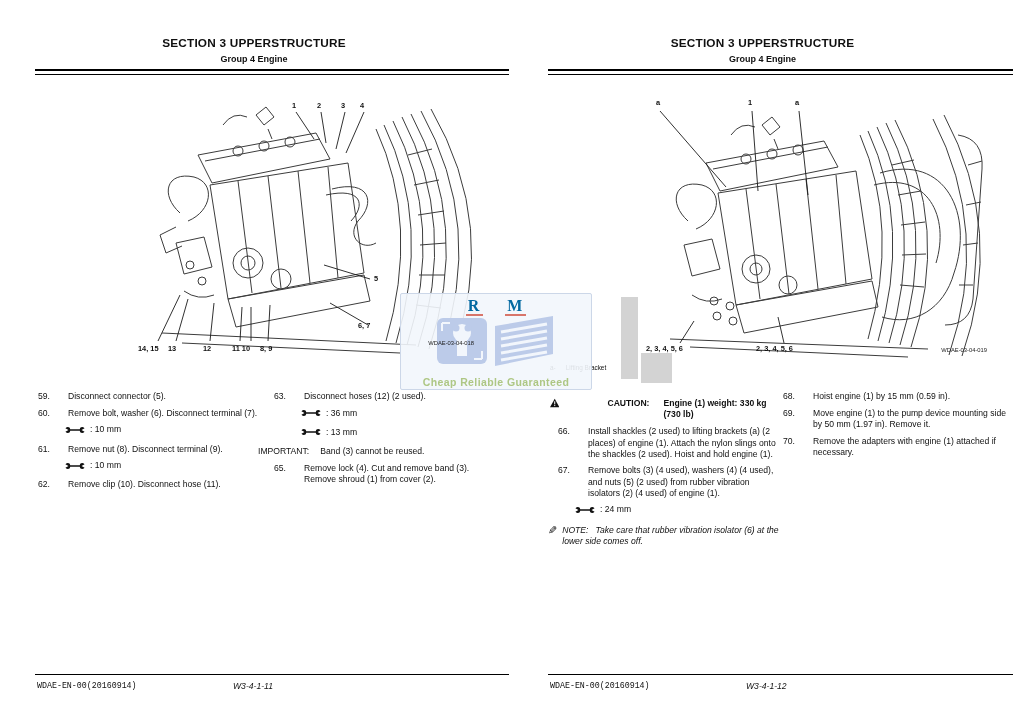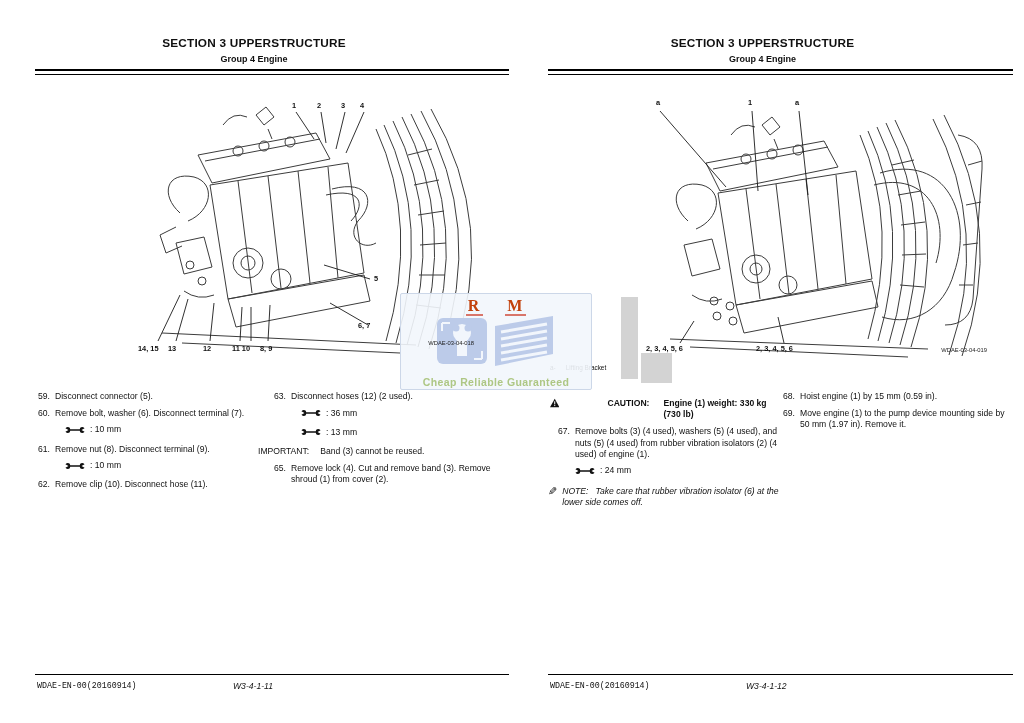--- a/index.html
+++ b/index.html
@@ -14,37 +14,37 @@
   .hdr-rule{position:absolute;top:69px;left:0;right:2px;height:2.5px;border-top:2.4px solid #000;border-bottom:1.2px solid #000;}
   .figure{position:absolute;}
   .figL{left:83px;top:95px;width:362px;height:268px;}
   .figR{left:80px;top:95px;width:380px;height:268px;}
   .art{position:absolute;left:0;top:0;}
   .callout{position:absolute;font-weight:700;font-size:7.4px;white-space:nowrap;line-height:1;}
   .figid{position:absolute;font-size:5.8px;color:#1c1c1c;white-space:nowrap;z-index:7;}
   .legend{position:absolute;left:2px;top:364px;font-size:6.4px;}
   .legend .k{margin-right:10px;}
   .cols{position:absolute;font-size:8.6px;line-height:1.3;}
-  .step{display:flex;margin-bottom:5.5px;}
+  .step{display:flex;margin-bottom:5.5px;gap:13px;}
   .step-num{width:17px;flex:none;}
   .step-text{flex:1;}
   .tool{display:flex;align-items:center;gap:5px;margin:3px 0 8px 27px;}
   .important{font-weight:400;margin:2px 0 6px 0;}
   .important .lab{margin-right:11px;}
   .caution{display:flex;gap:5px;font-weight:700;margin-bottom:6px;align-items:flex-start;padding-left:2px;}
   .caution .lab{margin-right:9px;margin-left:43px;}
   .note{display:flex;gap:5px;font-style:italic;margin-top:9px;}
   .note .lab{margin-right:7px;}
   .note-icon{font-style:normal;font-size:11px;line-height:1;transform:scaleX(-1);}
   .footer-rule{position:absolute;top:674px;left:0;right:2px;border-top:1.6px solid #000;}
   .footer-doc{position:absolute;top:681px;left:2px;font-size:8.3px;font-family:Liberation Mono, monospace;}
   .footer-page{position:absolute;top:681px;left:198px;font-size:8.6px;font-style:italic;}
   .watermark{position:absolute;left:400px;top:293px;width:190px;height:95px;z-index:5;
     background:rgba(242,246,252,.9);border:1px solid #ccd7e8;border-radius:2px;text-align:center;}
-  .wm-letters{margin-top:3px;font-family:"Liberation Serif",serif;font-weight:700;font-size:16px;color:#c2410c;letter-spacing:2px;}
+  .wm-letters{margin-top:3px;font-family:"Liberation Serif",serif;font-weight:700;font-size:16px;color:#0369a1;letter-spacing:2px;}
   .wm-letters span{border-bottom:2px solid #d8756a;padding:0 2px;margin:0 11px;}
   .wm-tag{position:absolute;bottom:1px;left:0;right:0;font-weight:700;font-size:10.5px;color:#aec784;letter-spacing:.4px;}
   .wm-logo{margin-top:1px;}
   .artifact{position:absolute;background:#cbcbcb;opacity:.85;z-index:4;}
 </style>
 </head>
 <body>
 
 <div class="sheet">
 
@@ -252,22 +252,26 @@
       <div class="caution">
         <svg width="11" height="10" viewBox="0 0 11 10">
             <polygon points="5.5,0 11,10 0,10" fill="#111"></polygon>
             <rect x="4.9" y="3" width="1.2" height="3.6" fill="#fff"></rect>
             <rect x="4.9" y="7.4" width="1.2" height="1.2" fill="#fff"></rect>
           </svg>
         <span class="lab">CAUTION:</span>
           <span>Engine (1) weight: 330 kg (730 lb)</span>
       </div>
       <div class="step" style="padding-left:10px">
+        <span class="step-num">66.</span>
+        <span class="step-text">Install shackles (2 used) to lifting brackets (a) (2 places) of engine (1). Attach the nylon slings onto the shackles (2 used). Hoist and hold engine (1).</span>
+      </div>
+      <div class="step" style="padding-left:10px">
         <span class="step-num">67.</span>
-        <span class="step-text">Remove bolts (3) (4 used), washers (5) (4 used), and nuts (5) (4 used) from rubber vibration isolators (2) (4 used) of engine (1).</span>
+        <span class="step-text">Remove bolts (3) (4 used), washers (4) (4 used), and nuts (5) (2 used) from rubber vibration isolators (2) (4 used) of engine (1).</span>
       </div>
       <div class="tool">
         <svg width="20" height="8" viewBox="0 0 46 16">
             <path fill="#111" d="M1,4 q5,-5 10,-1 l1,3 h22 l1,-3 q5,-4 10,1 l-7,4 7,4 q-5,5 -10,1 l-1,-3 h-22 l-1,3 q-5,4 -10,-1 l7,-4 z"></path>
           </svg>
         <span>: 24 mm</span>
       </div>
       <div class="note">
         <span class="note-icon">✎</span>
         <span><span class="lab" style="margin-right:7px">NOTE:</span><span>Take care that rubber vibration isolator (6) at the lower side comes off.</span></span>
@@ -275,20 +279,24 @@
     </div>
 
     <div class="cols" style="left:235px;top:391px;width:226px">
       <div class="step">
         <span class="step-num">68.</span>
         <span class="step-text">Hoist engine (1) by 15 mm (0.59 in).</span>
       </div>
       <div class="step">
         <span class="step-num">69.</span>
         <span class="step-text">Move engine (1) to the pump device mounting side by 50 mm (1.97 in). Remove it.</span>
+      </div>
+      <div class="step">
+        <span class="step-num">70.</span>
+        <span class="step-text">Remove the adapters with engine (1) attached if necessary.</span>
       </div>
     </div>
 
     <div class="footer-rule"></div>
     <div class="footer-doc">WDAE-EN-00(20160914)</div>
     <div class="footer-page">W3-4-1-12</div>
   </div>
 
   <div class="artifact" style="left:621px;top:297px;width:17px;height:82px"></div>
   <div class="artifact" style="left:641px;top:353px;width:31px;height:30px"></div>

